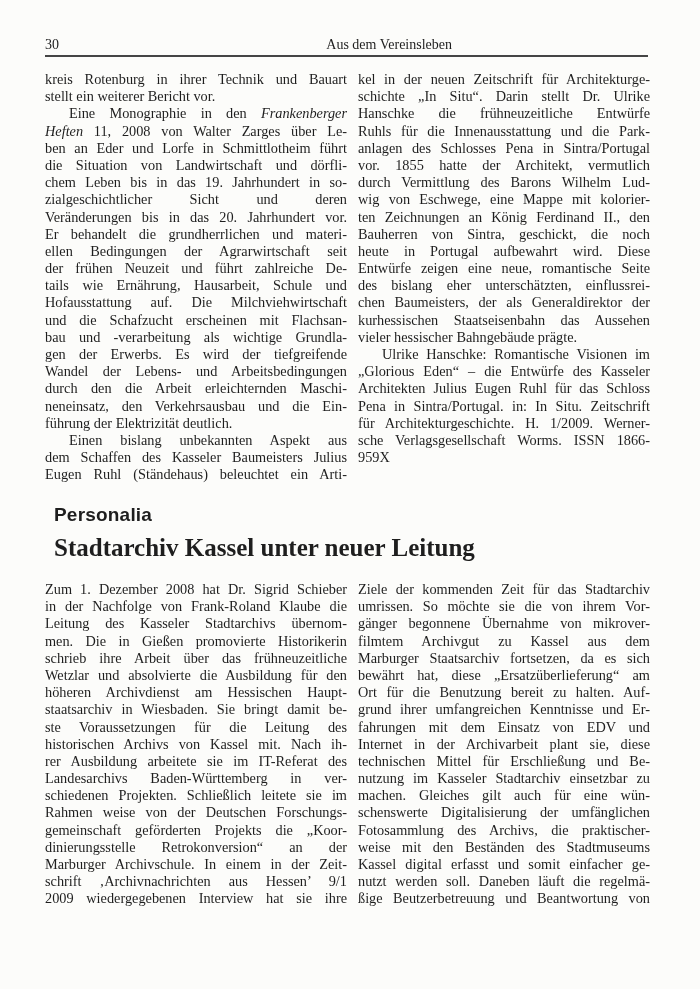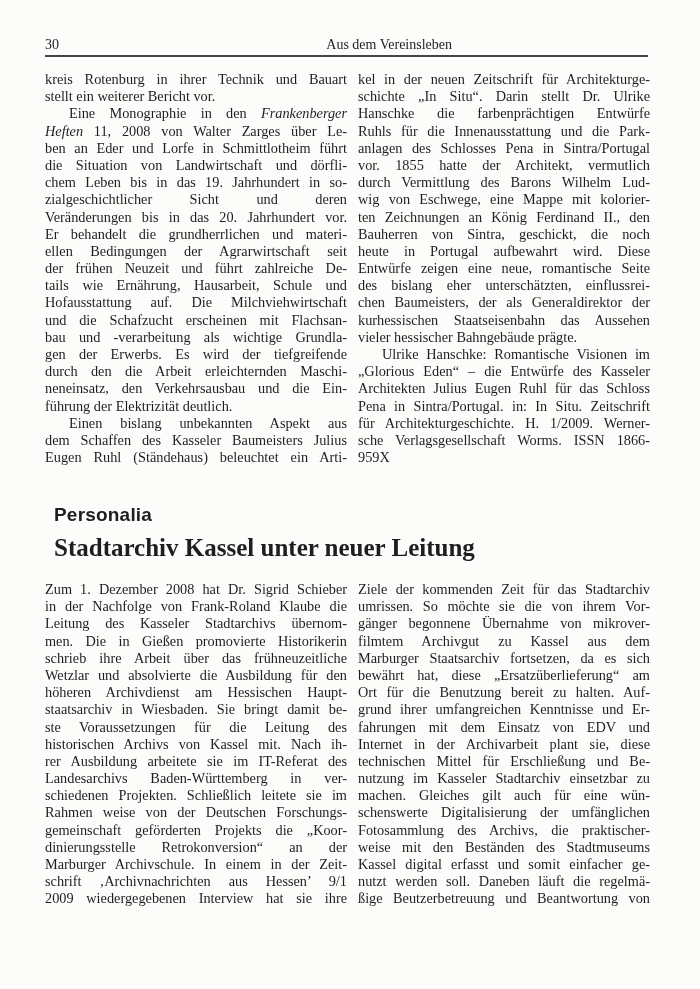--- a/index.html
+++ b/index.html
@@ -97,31 +97,32 @@
       <div class="ln">zialgeschichtlicher Sicht und deren</div>
       <div class="ln">Veränderungen bis in das 20. Jahrhundert vor.</div>
       <div class="ln">Er behandelt die grundherrlichen und materi-</div>
       <div class="ln">ellen Bedingungen der Agrarwirtschaft seit</div>
       <div class="ln">der frühen Neuzeit und führt zahlreiche De-</div>
       <div class="ln">tails wie Ernährung, Hausarbeit, Schule und</div>
       <div class="ln">Hofausstattung auf. Die Milchviehwirtschaft</div>
       <div class="ln">und die Schafzucht erscheinen mit Flachsan-</div>
       <div class="ln">bau und -verarbeitung als wichtige Grundla-</div>
       <div class="ln">gen der Erwerbs. Es wird der tiefgreifende</div>
+      <div class="ln">Wandel der Lebens- und Arbeitsbedingungen</div>
       <div class="ln">durch den die Arbeit erleichternden Maschi-</div>
       <div class="ln">neneinsatz, den Verkehrsausbau und die Ein-</div>
       <div class="ln end">führung der Elektrizität deutlich.</div>
       <div class="ln ind">Einen bislang unbekannten Aspekt aus</div>
       <div class="ln">dem Schaffen des Kasseler Baumeisters Julius</div>
       <div class="ln">Eugen Ruhl (Ständehaus) beleuchtet ein Arti-</div>
     </div>
   <div id="col-tr" class="col">
       <div class="ln">kel in der neuen Zeitschrift für Architekturge-</div>
       <div class="ln">schichte „In Situ“. Darin stellt Dr. Ulrike</div>
-      <div class="ln">Hanschke die farbenprächtigen Entwürfe</div>
+      <div class="ln">Hanschke die frühneuzeitliche Entwürfe</div>
       <div class="ln">Ruhls für die Innenausstattung und die Park-</div>
       <div class="ln">anlagen des Schlosses Pena in Sintra/Portugal</div>
       <div class="ln">vor. 1855 hatte der Architekt, vermutlich</div>
       <div class="ln">durch Vermittlung des Barons Wilhelm Lud-</div>
       <div class="ln">wig von Eschwege, eine Mappe mit kolorier-</div>
       <div class="ln">ten Zeichnungen an König Ferdinand II., den</div>
       <div class="ln">Bauherren von Sintra, geschickt, die noch</div>
       <div class="ln">heute in Portugal aufbewahrt wird. Diese</div>
       <div class="ln">Entwürfe zeigen eine neue, romantische Seite</div>
       <div class="ln">des bislang eher unterschätzten, einflussrei-</div>

